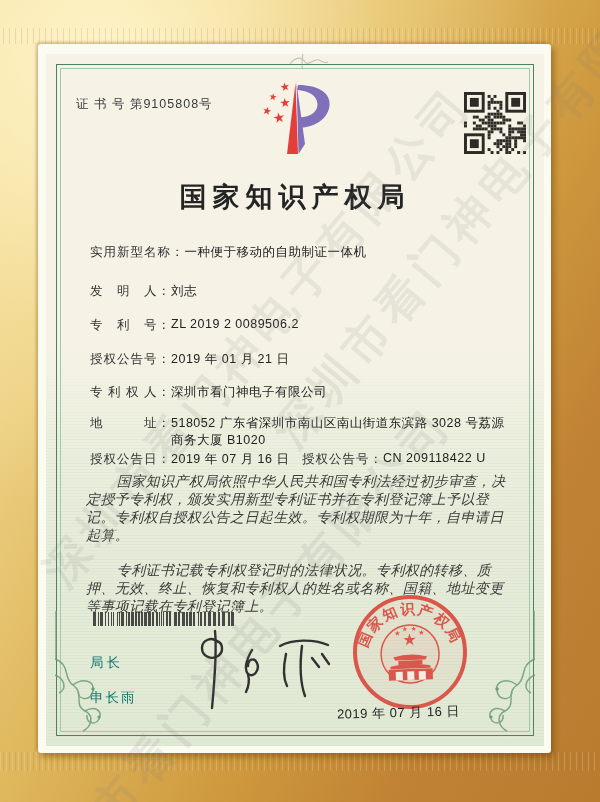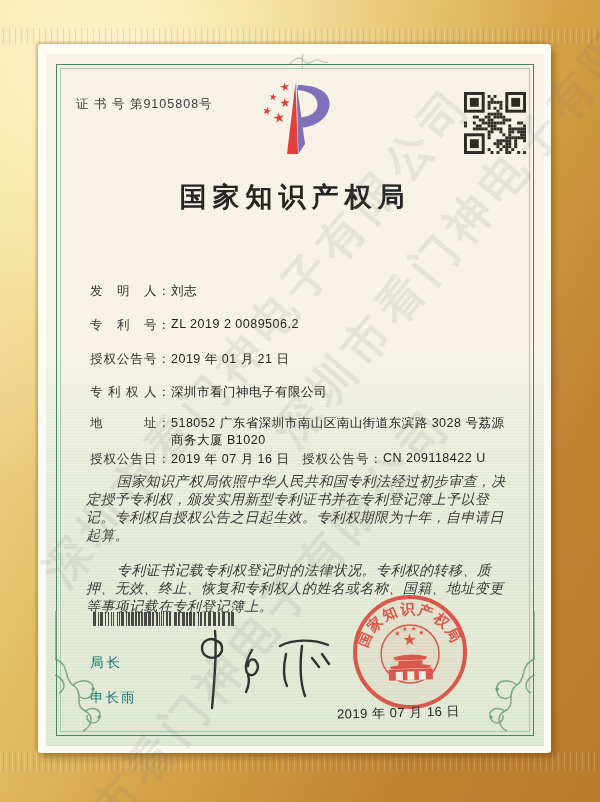--- a/index.html
+++ b/index.html
@@ -209,20 +209,24 @@
             <rect x="45" y="3" width="15" height="15" fill="#f6f3e6"></rect>
             <rect x="48" y="6" width="9" height="9" fill="#2e2b26"></rect>
             <rect x="0" y="42" width="21" height="21" fill="#2e2b26"></rect>
             <rect x="3" y="45" width="15" height="15" fill="#f6f3e6"></rect>
             <rect x="6" y="48" width="9" height="9" fill="#2e2b26"></rect>
           </svg>
       </div>
 
       <div class="title">国家知识产权局</div>
 
+      <div class="row" style="top:190px">
+        <span class="flabel">实用新型名称：</span>
+        <span class="fvalue">一种便于移动的自助制证一体机</span>
+      </div>
       <div class="row" style="top:229px">
         <span class="flabel">发　明　人：</span>
         <span class="fvalue">刘志</span>
       </div>
       <div class="row" style="top:263px">
         <span class="flabel">专　利　号：</span>
         <span class="fvalue">ZL 2019 2 0089506.2</span>
       </div>
       <div class="row" style="top:297px">
         <span class="flabel">授权公告号：</span>

